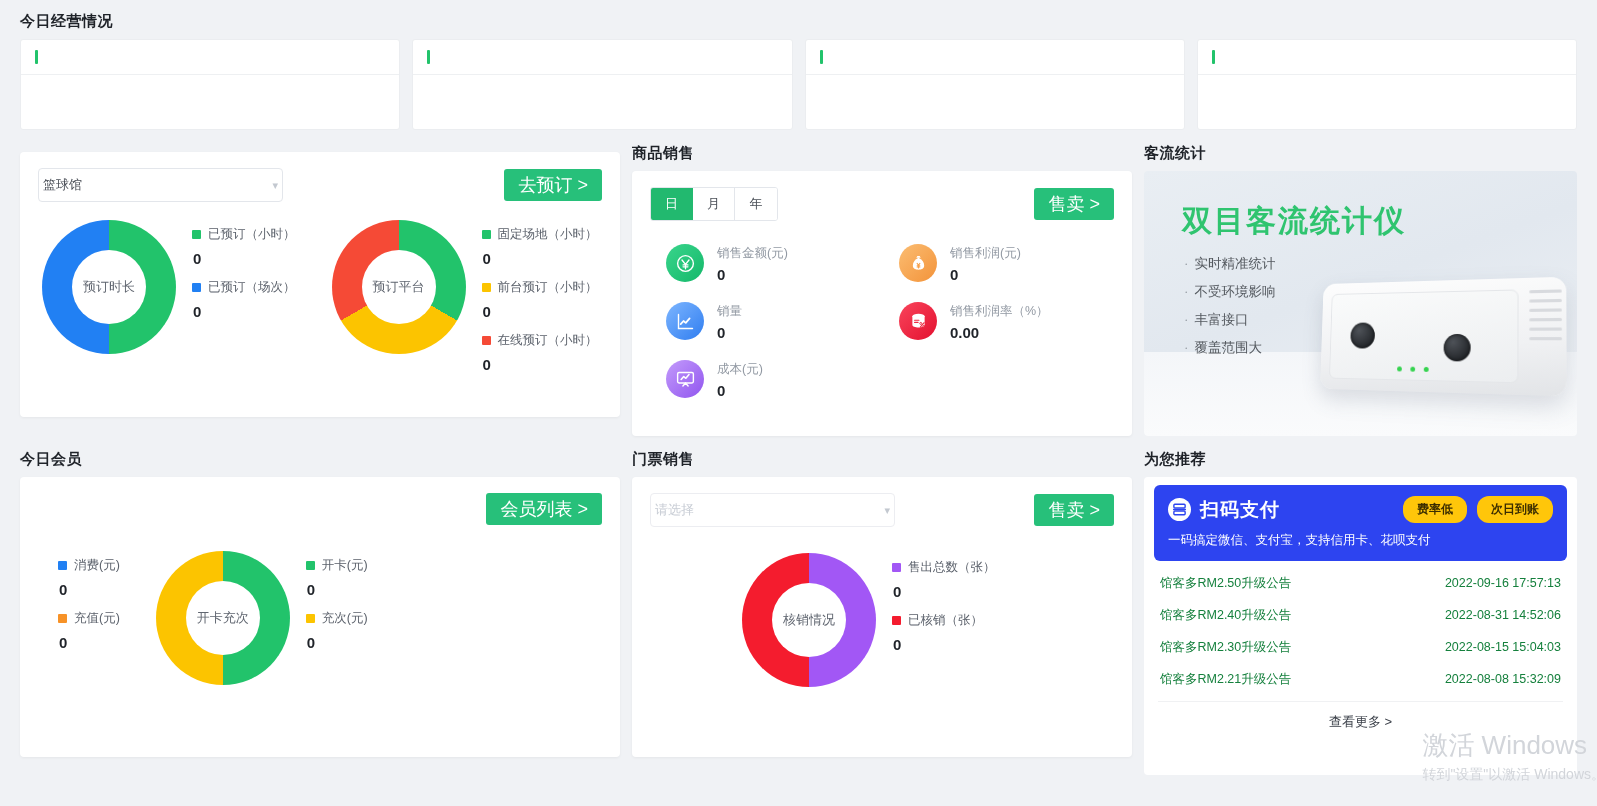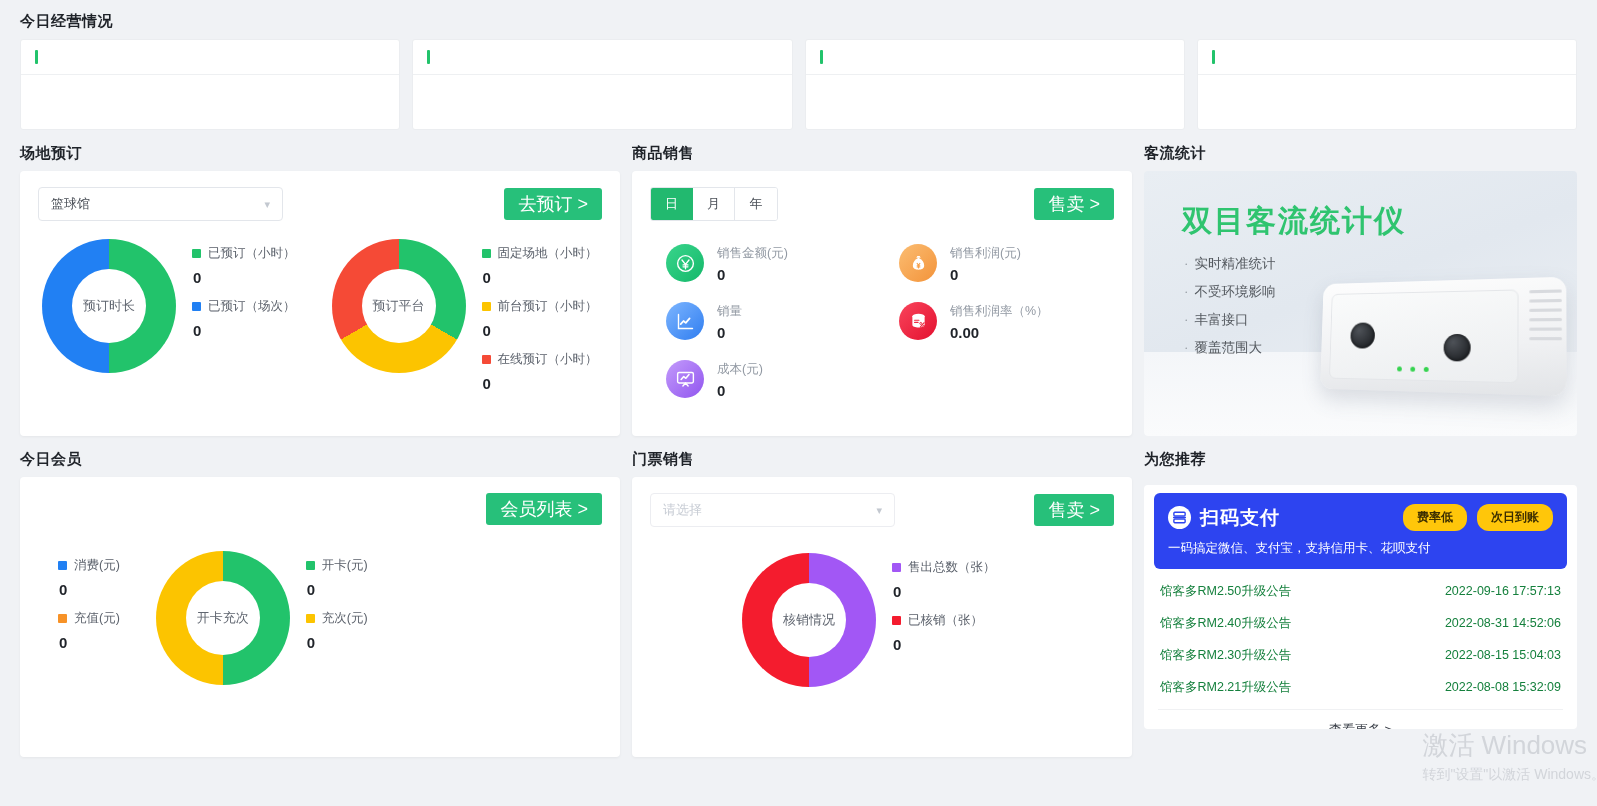--- a/index.html
+++ b/index.html
@@ -48,21 +48,21 @@
     background: #fff; border-radius: 4px; margin-top: 8px;
     box-shadow: 0 1px 3px rgba(0,0,0,.05);
     position: relative;
   }
   .p-tall { height: 265px; }
   .p-tall2 { height: 280px; }
 
   
   .select {
     width: 245px; height: 34px; border: 1px solid #e3e6eb; border-radius: 4px;
-    display: flex; align-items: center; padding: 0 12px;
+    display: flex; align-items: center; padding: 0 4px;
     font-size: 13px; color: #4a4f57; background: #fff;
   }
   .select.ph { color: #c7ccd4; border-color: #ecedf1; }
   .select .caret { margin-left: auto; color: #c3c8d0; font-size: 11px; }
   .btn-green {
     height: 32px; padding: 0 14px; background: #27c07a; color: #fff;
     border: none; border-radius: 3px; font-size: 18px; cursor: pointer;
     display: inline-flex; align-items: center; justify-content: center;
     font-family: inherit;
   }
@@ -149,21 +149,21 @@
     box-shadow: inset 0 0 4px rgba(0,0,0,.6);
   }
   .lens.l1 { width: 27px; height: 27px; left: 22px; top: 30px; }
   .lens.l2 { width: 27px; height: 27px; left: 122px; top: 42px; }
   .leds { position: absolute; left: 74px; bottom: 8px; display: flex; gap: 9px; }
   .led { width: 5px; height: 5px; border-radius: 50%; background: #35d34f; }
   .vents { position: absolute; right: 4px; top: 12px; width: 30px; height: 88px; }
   .vent { height: 3px; background: #d8dade; border-radius: 2px; margin-bottom: 6px; }
 
   
-  .rec { background:#fff; border-radius: 4px; margin-top: 16px; height: 244px; overflow: hidden; }
+  .rec { background:#fff; border-radius: 4px; margin-top: 8px; height: 298px; overflow: hidden; }
   .pay-banner {
     margin: 8px 10px 0 10px; height: 76px; border-radius: 6px;
     background: #2d44f0; position: relative; padding: 11px 14px;
   }
   .pay-row1 { display: flex; align-items: center; }
   .pay-ico {
     width: 23px; height: 23px; border-radius: 50%; background: #fff;
     display: flex; align-items: center; justify-content: center; margin-right: 9px;
   }
   .pay-title { font-size: 19px; font-weight: bold; color: #fff; letter-spacing: 1px; }
@@ -267,21 +267,20 @@
               <span class="val"></span>
             </span>
           </div>
         </div>
       </div>
   </div>
 
   <div class="grid">
 
     <div class="col-a">
-      <div class="sec-title">场地预订</div>
       <div class="panel p-tall">
         <div class="row-top">
           <div class="select">
             <span>篮球馆</span>
             <span class="caret">▾</span>
           </div>
           <div class="sp"></div>
           <button class="btn-green">去预订 &gt;</button>
         </div>
         <div class="charts" id="venueCharts">

